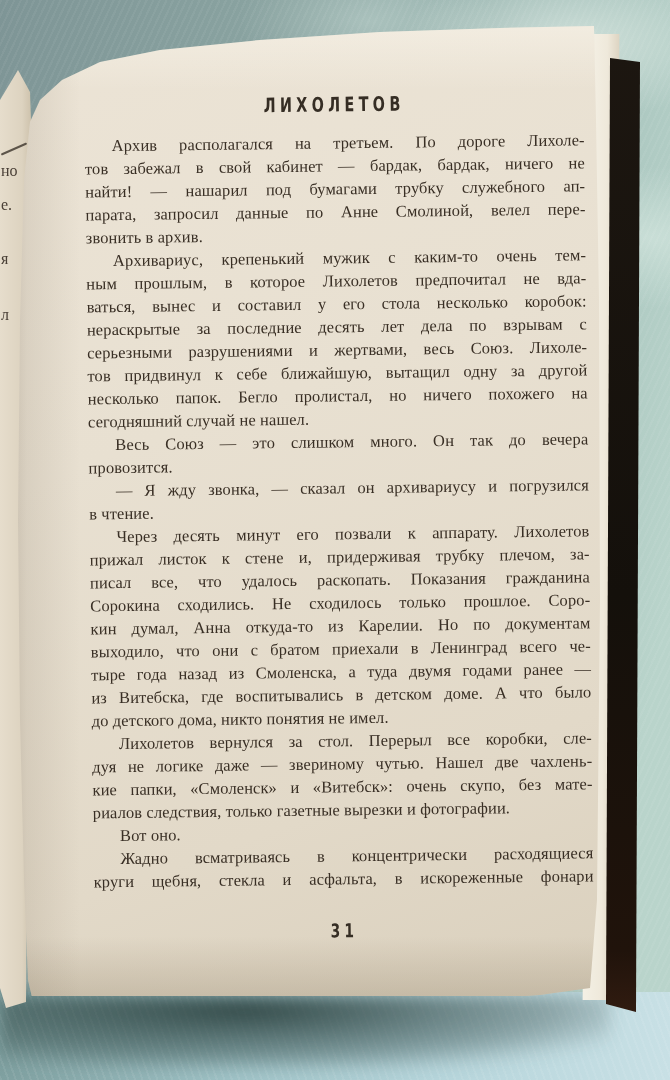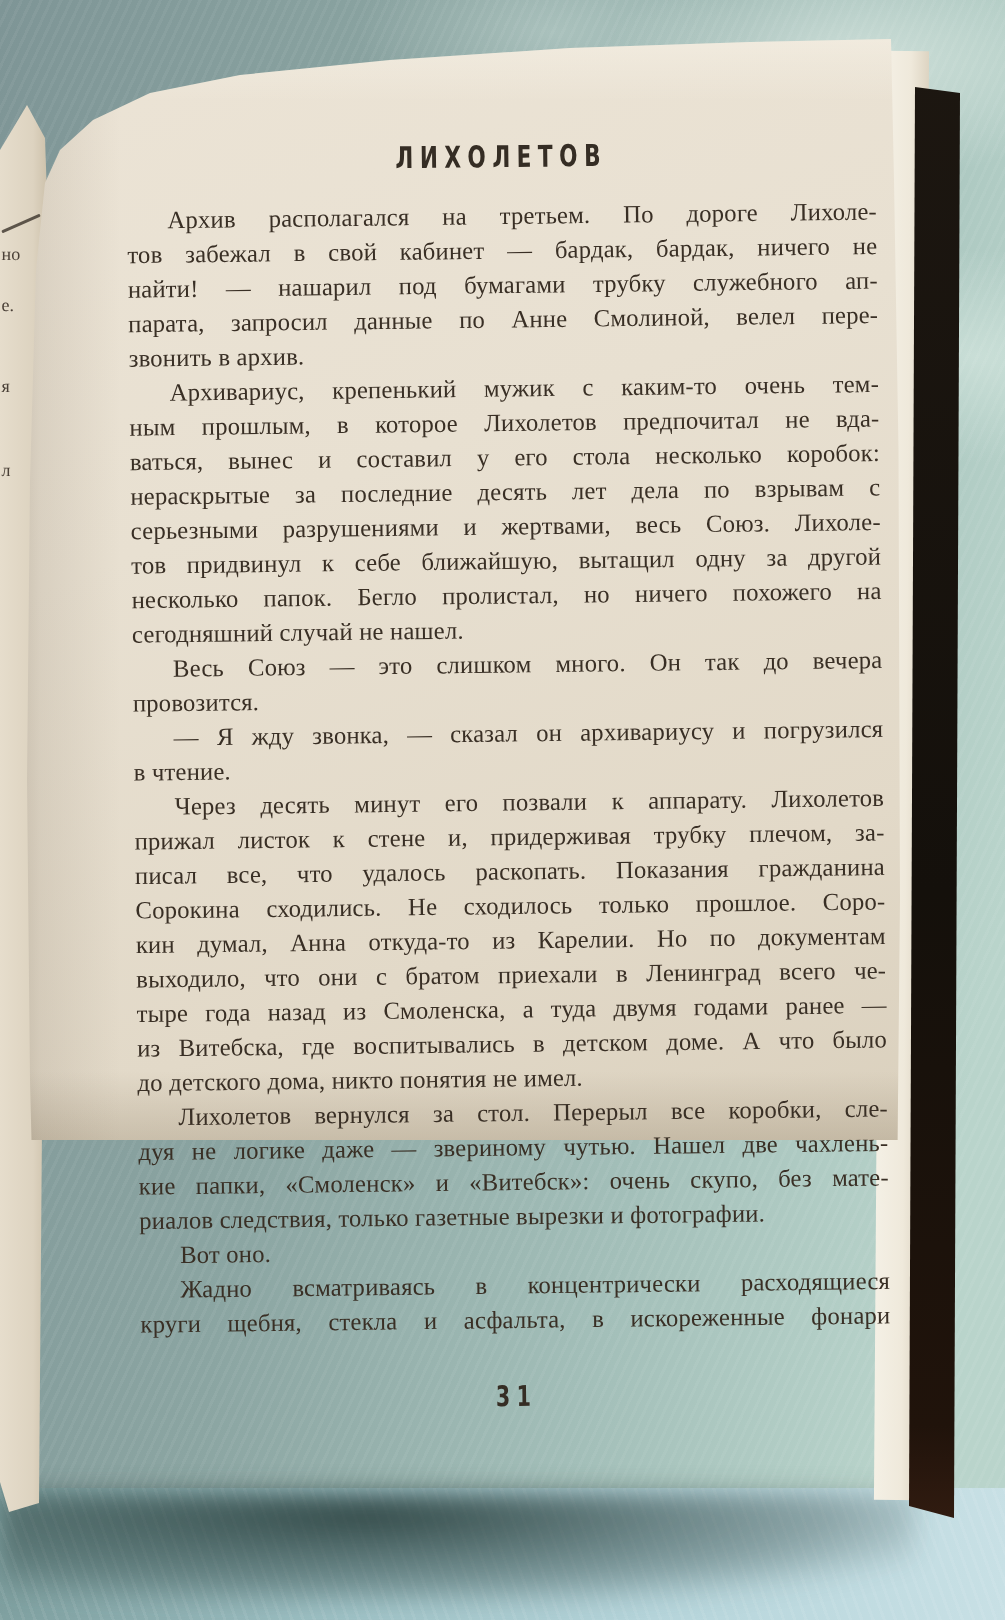--- a/index.html
+++ b/index.html
@@ -26,34 +26,34 @@
   .left-sliver{
     position:absolute;left:0;top:0;width:40px;height:1080px;
     clip-path:polygon(0px 100px,18px 70px,30px 92px,32px 150px,30px 500px,26px 1002px,6px 1008px,0px 988px);
     background:linear-gradient(90deg,#e6ddcc 0%,#ddd3c0 55%,#c9bda6 85%,#a79a80 100%);
   }
   .sliver-stroke{
     position:absolute;left:0px;top:148px;width:28px;height:2px;background:#3b332a;
     transform:rotate(-24deg);border-radius:2px;opacity:.8;
   }
   .left-fragments{position:absolute;left:0;top:0;width:20px;height:1080px;
-    font-family:"Liberation Serif",serif;font-size:12px;color:#4a4037;}
+    font-family:"Liberation Serif",serif;font-size:16px;color:#4a4037;}
   .left-fragments span{position:absolute;left:1px;white-space:nowrap;}
   .fore-edge{
     position:absolute;left:586px;top:34px;width:30px;height:966px;
     background:linear-gradient(90deg,#f4f0e5 0%,#efe9db 60%,#ddd4c2 100%);
     transform:rotate(0.4deg);
   }
   .cover{
     position:absolute;left:0;top:0;width:670px;height:1080px;
     clip-path:polygon(610px 58px,640px 62px,636px 1012px,606px 1004px);
     background:linear-gradient(180deg,#1d1711 0%,var(--cover,#14100b) 55%,#20130b 88%,#3a2013 97%);
   }
   .page{
-    position:absolute;left:0;top:0;width:670px;height:760px;
+    position:absolute;left:0;top:0;width:670px;height:996px;
     clip-path:polygon(30px 122px,40px 100px,62px 80px,100px 62px,160px 50px,260px 40px,380px 32px,500px 28px,594px 26px,596px 120px,599px 300px,600px 600px,597px 900px,590px 988px,540px 995px,440px 1002px,320px 1011px,200px 1020px,110px 1026px,60px 1022px,34px 1006px,28px 980px,24px 880px,20px 720px,18px 520px,20px 320px,24px 180px);
     background:
       linear-gradient(90deg, rgba(105,90,70,0.32) 0%, rgba(105,90,70,0.12) 4%, rgba(0,0,0,0) 12%),
       linear-gradient(270deg, rgba(120,105,85,0.20) 0%, rgba(0,0,0,0) 7%),
       linear-gradient(0deg, rgba(140,125,100,0.28) 0%, rgba(0,0,0,0) 6%),
       linear-gradient(180deg, rgba(255,252,244,0.55) 0%, rgba(0,0,0,0) 9%),
       linear-gradient(160deg, #ece4d6 0%, var(--page,#e8e0d1) 40%, #e2d9c8 75%, #d9cfbc 100%);
   }
   .page-content{
     position:absolute;left:84px;top:94px;width:500px;

